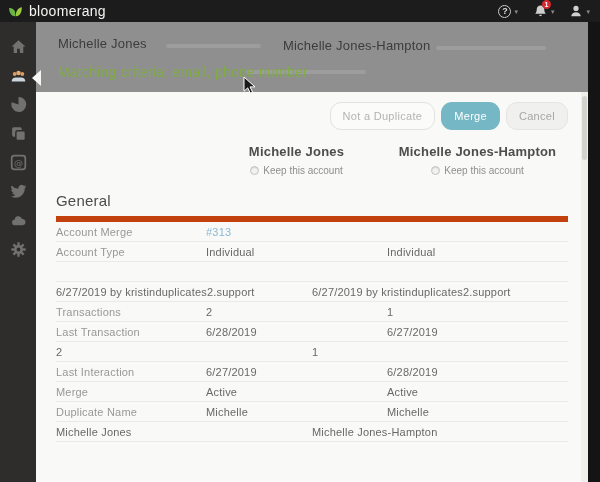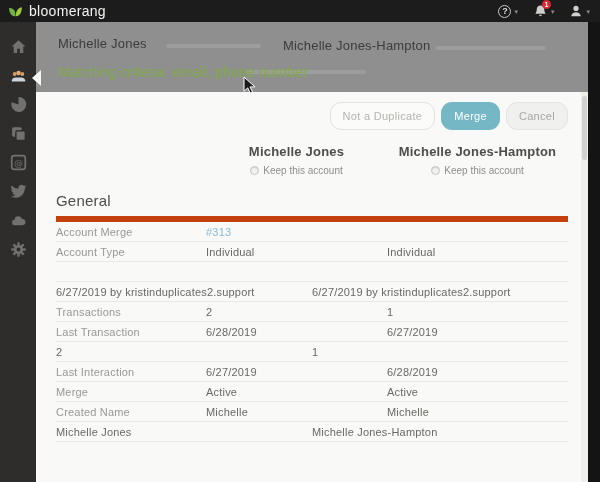--- a/index.html
+++ b/index.html
@@ -238,21 +238,21 @@
                 <div class="ccell">6/28/2019</div>
               </div>
             </section>
             <section class="section">
               <div class="crow">
                 <div class="crow-label">Merge</div>
                 <div class="ccell">Active</div>
                 <div class="ccell">Active</div>
               </div>
               <div class="crow">
-                <div class="crow-label">Created Name</div>
+                <div class="crow-label">Duplicate Name</div>
                 <div class="ccell">Michelle</div>
                 <div class="ccell">Michelle</div>
               </div>
               <div class="crow">
                 <div class="ccell">Michelle Jones</div>
                 <div class="ccell">Michelle Jones-Hampton</div>
               </div>
             </section>
           </div>
       </div>

